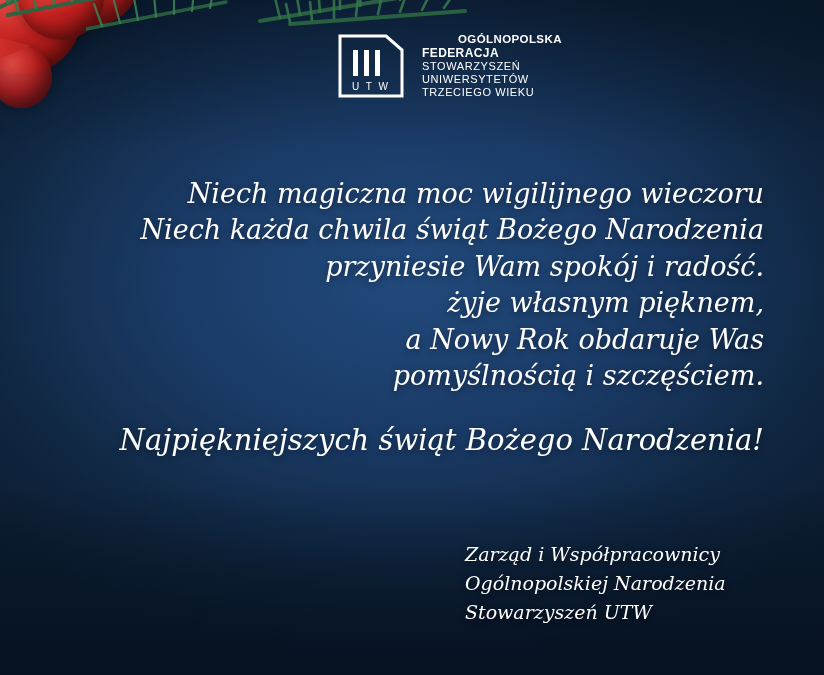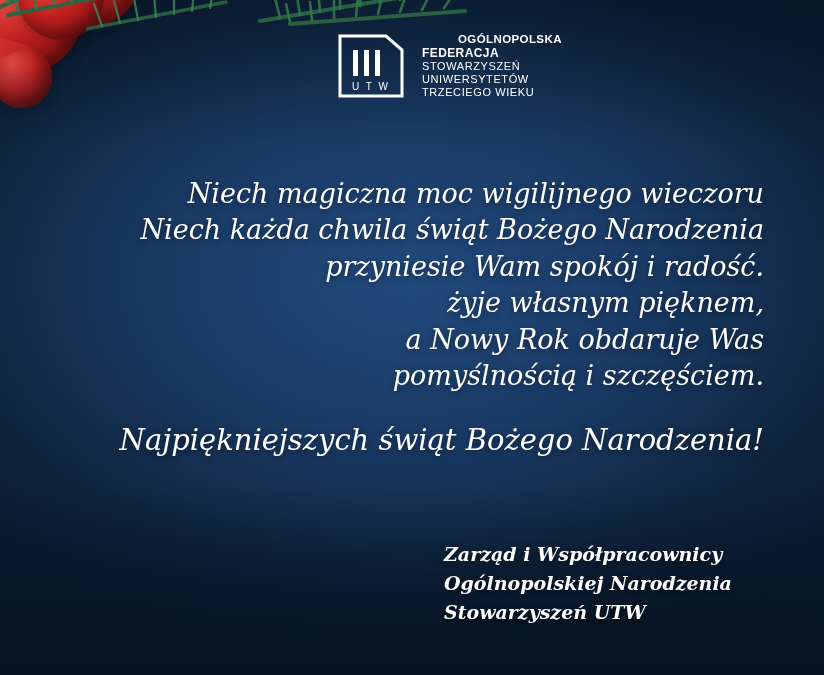--- a/index.html
+++ b/index.html
@@ -117,29 +117,28 @@
   .greeting .line { display: block; white-space: nowrap; }
   .greeting .gap { display:block; height: 26px; }
   .greeting .headline {
     display: block;
     font-size: 29px;
     white-space: nowrap;
   }
 
   .signature {
     position: absolute;
-    left: 444px;
+    left: 465px;
     top: 540px;
     color: #ffffff;
     font-family: "DejaVu Serif", serif;
     font-style: italic;
     font-size: 19px;
     line-height: 1.52;
     text-shadow: 0 2px 6px rgba(0,0,0,.45);
-    font-weight: bold;
   }
   .signature .line { display: block; white-space: nowrap; }
 </style>
 </head>
 <body>
 
 <div class="card">
 
   <div class="vignette"></div>
   <div class="grain"></div>

